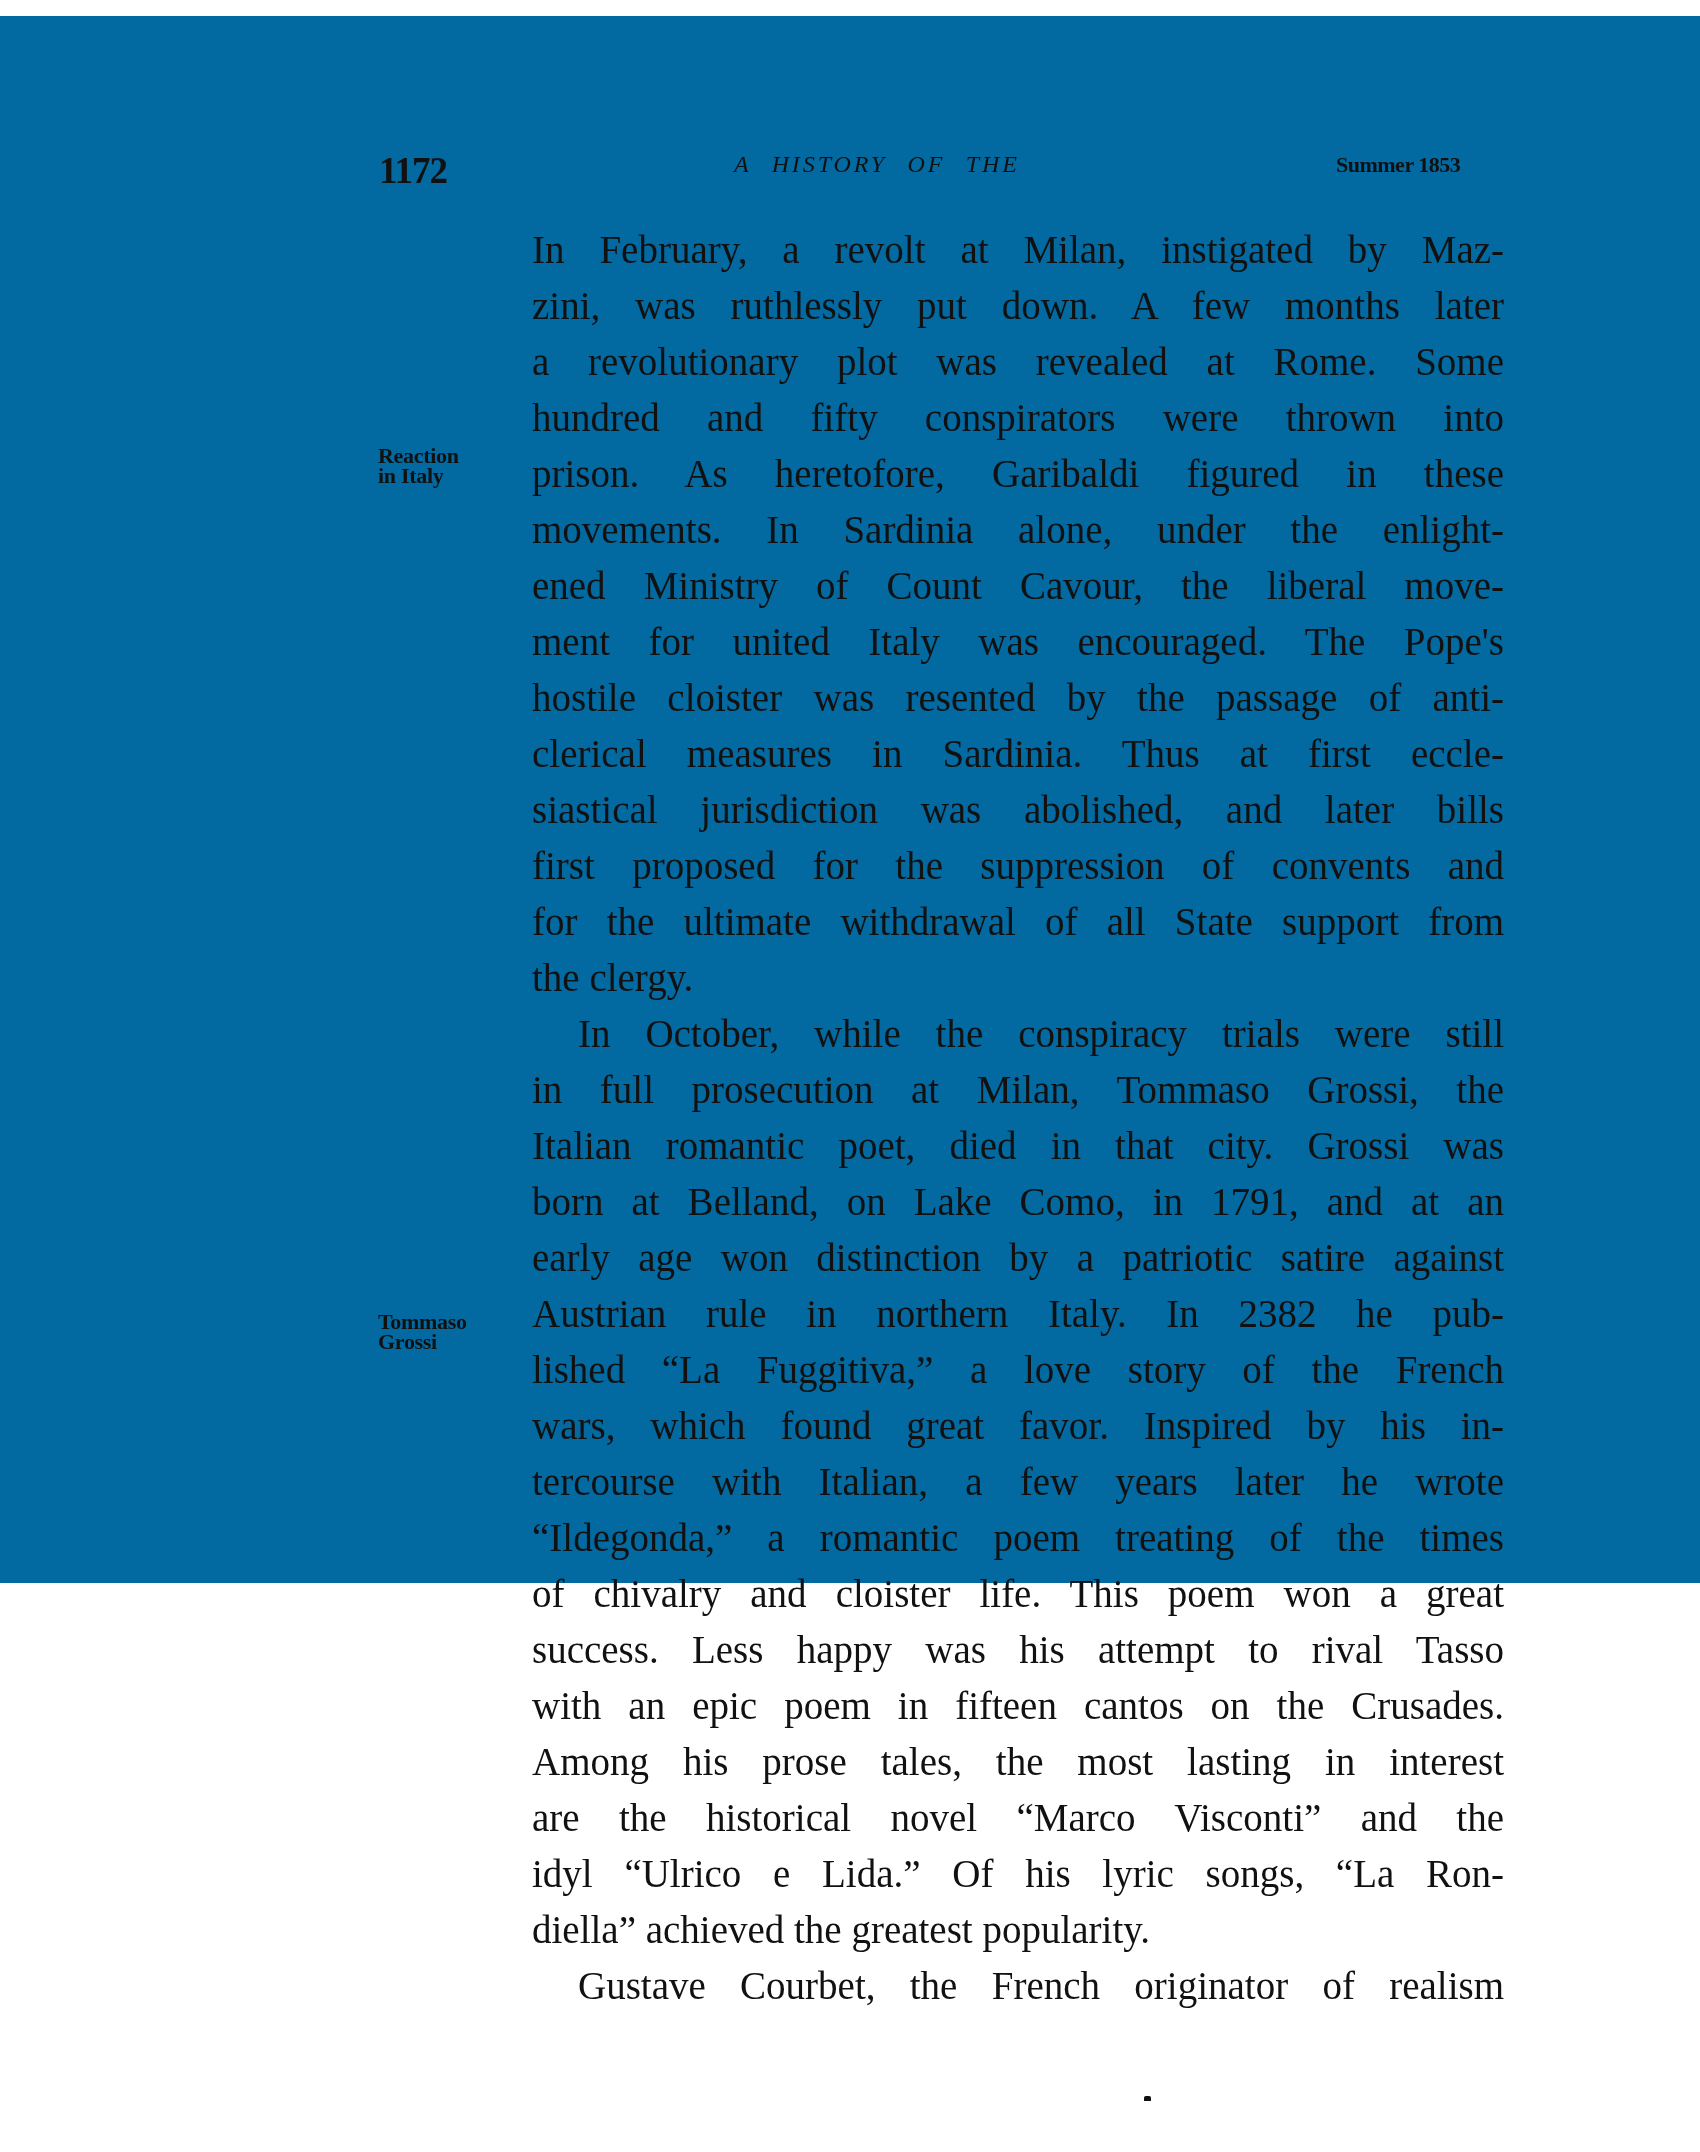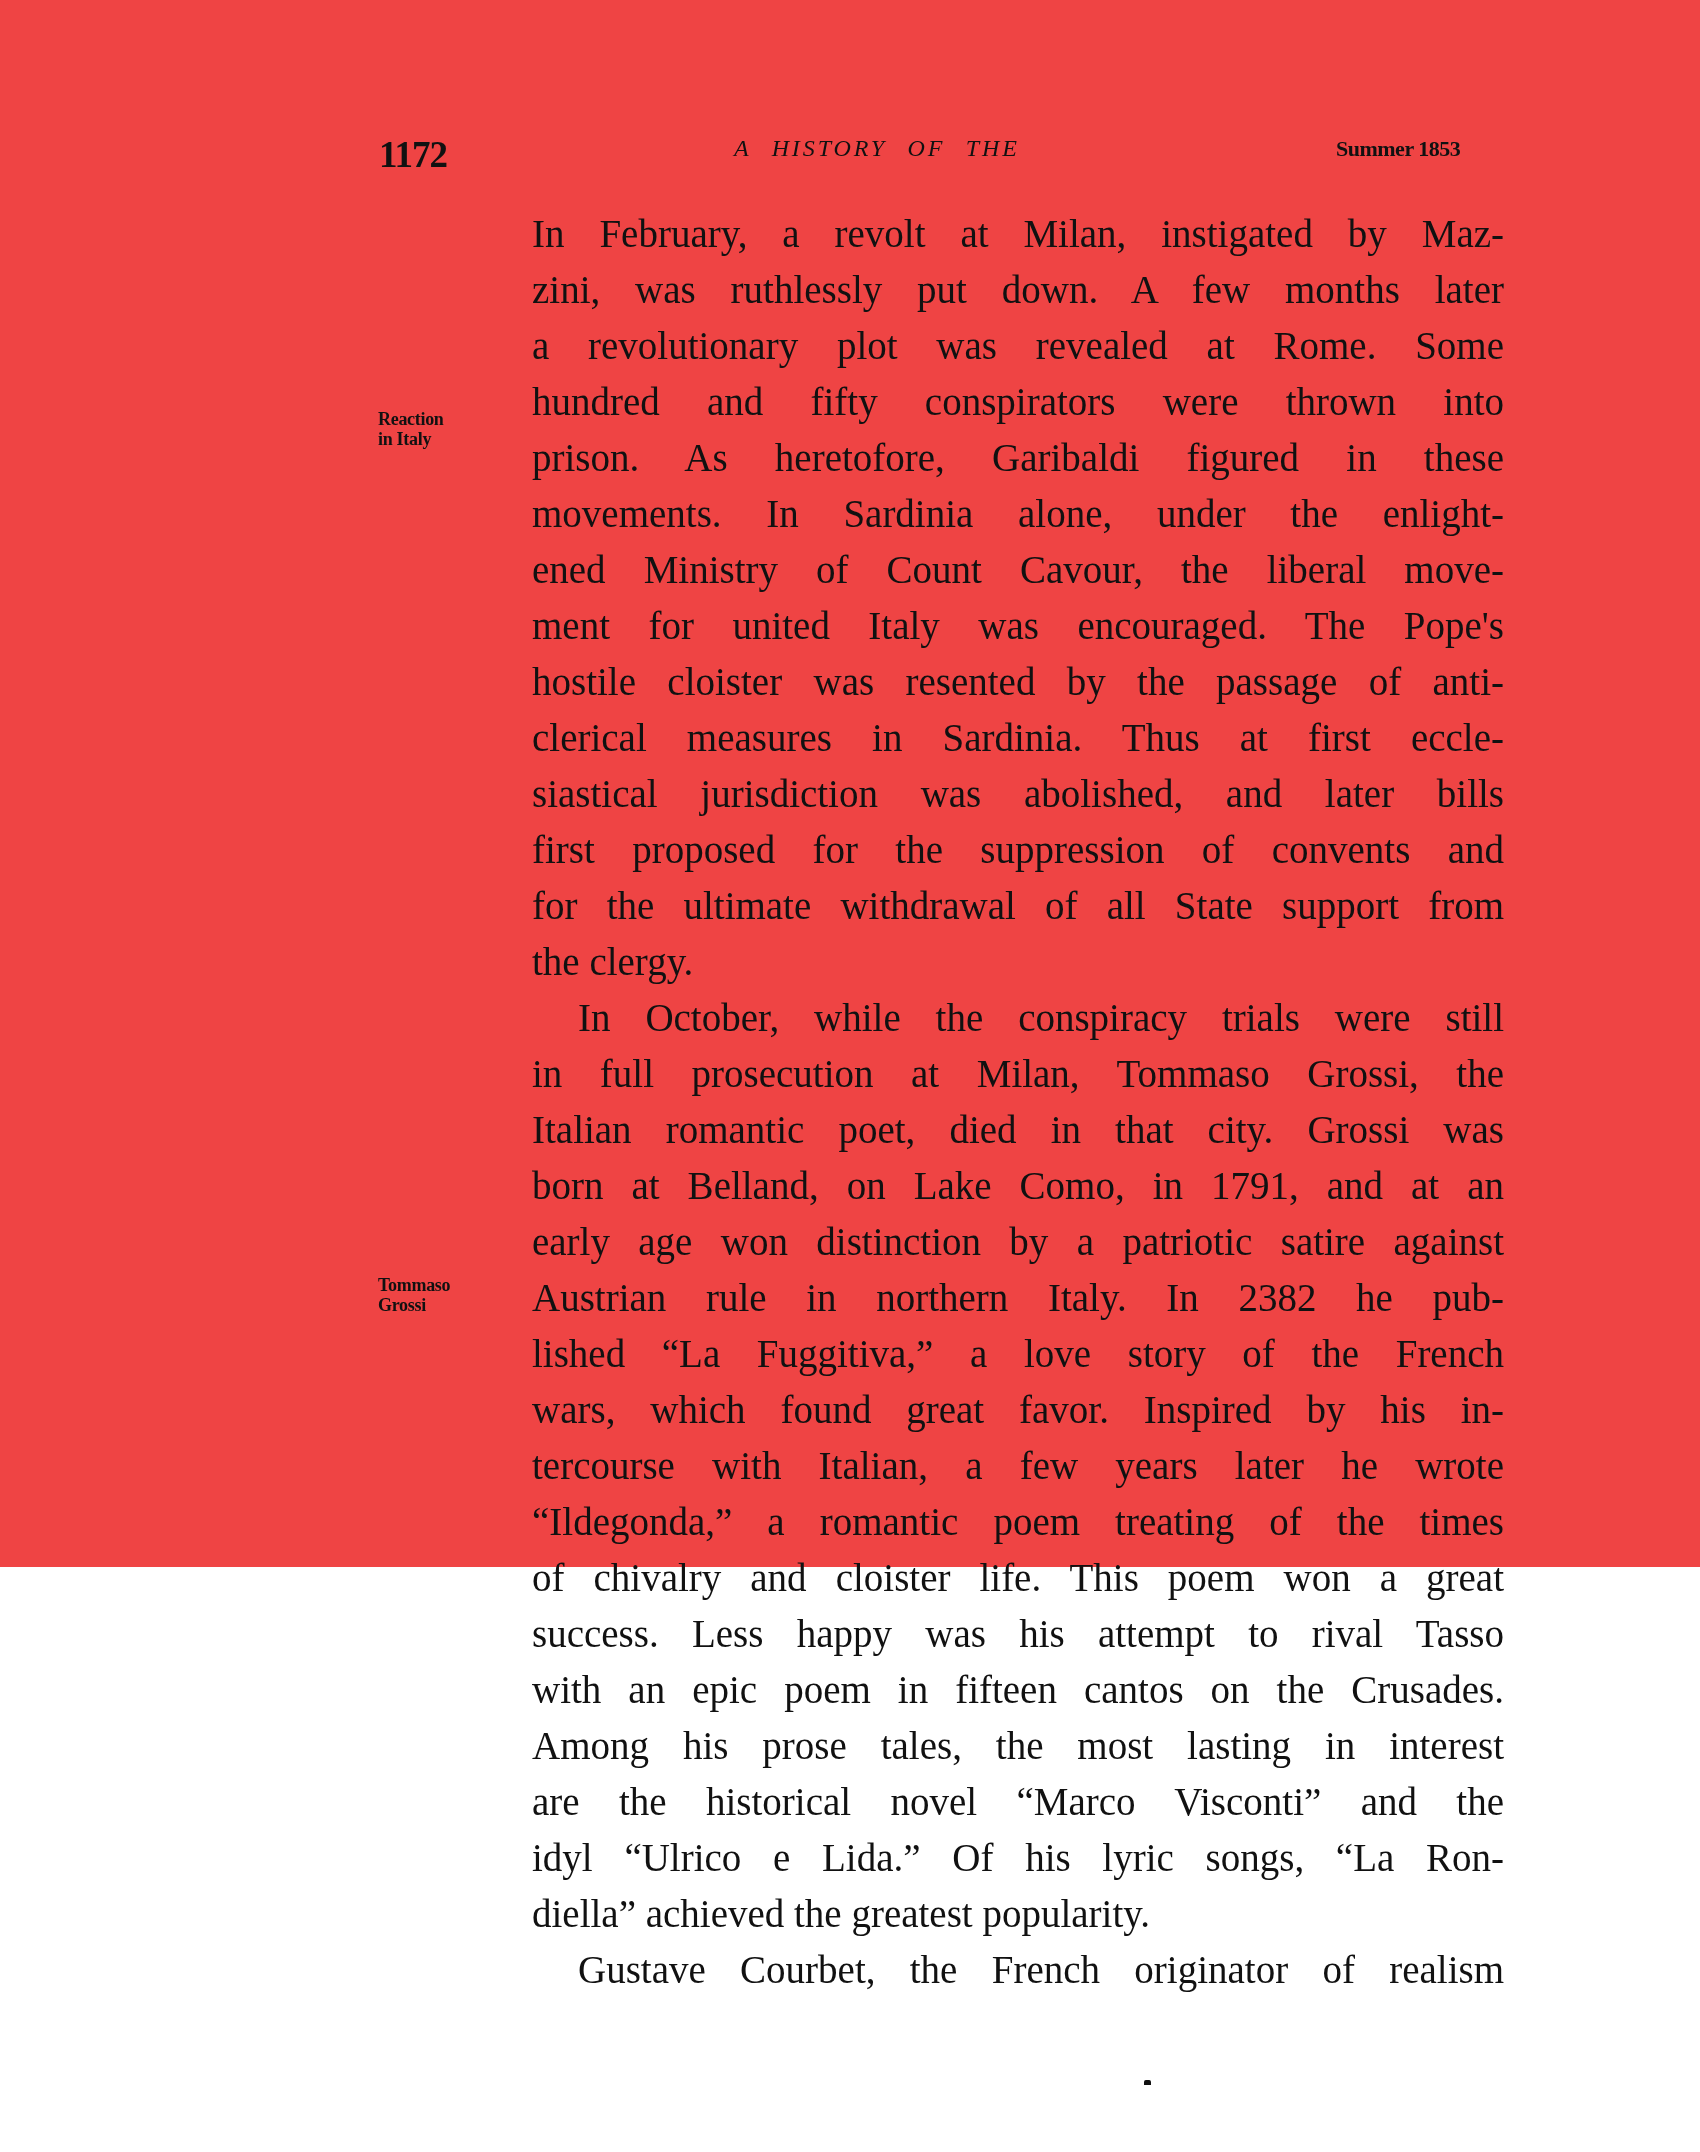--- a/index.html
+++ b/index.html
@@ -1,24 +1,24 @@
 <!DOCTYPE html>
 <html><head>
 <meta charset="utf-8">
 <style>
   html, body { margin: 0; padding: 0; background: #ffffff; }
   body { width: 1700px; height: 2152px; position: relative; overflow: hidden; color: #111111; }
-  .page { position: absolute; left: 0; top: 0; width: 1700px; height: 1567px; background: #ef4444; }
+  .page { position: absolute; left: 0; top: 16px; width: 1700px; height: 1567px; background: #0369a1; }
 
   .hdr { position: absolute; top: 133px; font-family: "Liberation Serif", "DejaVu Serif", serif; white-space: nowrap; }
   .hdr-num { left: 379px; font-size: 37px; font-weight: bold; letter-spacing: -1px; }
   .hdr-title { left: 734px; top: 135px; font-size: 24px; font-style: italic; letter-spacing: 2.9px; word-spacing: 11.6px; }
   .hdr-date { left: 1336px; top: 136px; font-size: 22px; font-weight: bold; letter-spacing: -0.5px; }
 
-  .margin-note { position: absolute; left: 378px; font-family: "Liberation Serif", "DejaVu Serif", serif; font-size: 18px; font-weight: bold; line-height: 20px; white-space: nowrap; letter-spacing: -0.3px; }
+  .margin-note { position: absolute; left: 378px; font-family: "Liberation Serif", "DejaVu Serif", serif; font-size: 22px; font-weight: bold; line-height: 20px; white-space: nowrap; letter-spacing: -0.3px; margin-top: 21px; }
   .mn1 { top: 409px; }
   .mn2 { top: 1275px; }
 
   .body-text { position: absolute; left: 532px; width: 972px; top: 0; }
   .line {
     position: absolute; left: 0; width: 972px; height: 48px;
     font-family: "Liberation Serif", "DejaVu Serif", serif; font-size: 39px; line-height: 48px;
     white-space: nowrap; text-align: justify; text-align-last: justify; color: #111111;
   }
   .line.last { text-align-last: left; }

